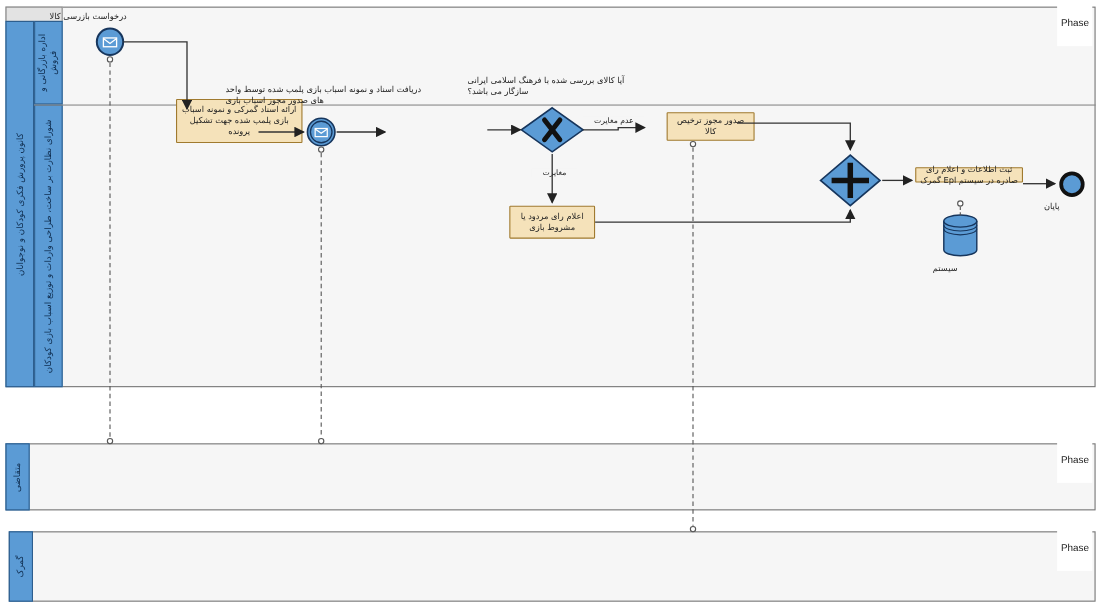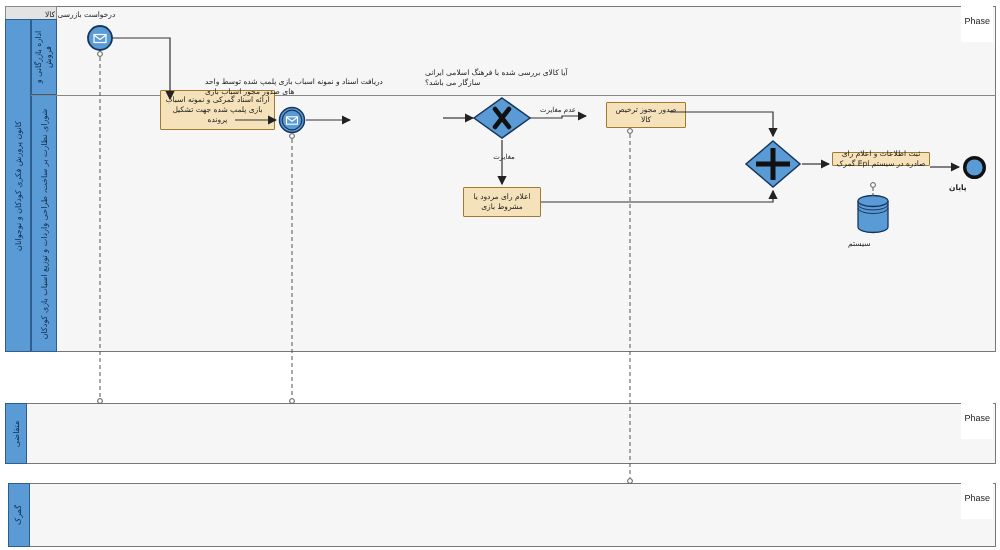--- a/index.html
+++ b/index.html
@@ -99,21 +99,21 @@
       <path d="M2,8 V34 a15,5.5 0 0 0 30,0 V8" fill="#5b9bd5" stroke="#17365d" stroke-width="1.3"></path>
       <ellipse cx="17" cy="8" rx="15" ry="5.5" fill="#5b9bd5" stroke="#17365d" stroke-width="1.3"></ellipse>
       <path d="M2,11.5 a15,5.5 0 0 0 30,0" fill="none" stroke="#17365d" stroke-width="1"></path>
       <path d="M2,15 a15,5.5 0 0 0 30,0" fill="none" stroke="#17365d" stroke-width="1"></path>
     </svg>
   </div>
 
   <div class="flabel" dir="rtl" style="left:45px;top:10px;width:110px;">درخواست بازرسی کالا</div>
   <div class="flabel" dir="rtl" style="left:425px;top:68px;width:150px;">آیا کالای بررسی شده با فرهنگ اسلامی ایرانی سازگار می باشد؟</div>
   <div class="flabel" dir="rtl" style="left:205px;top:77px;width:180px;">دریافت اسناد و نمونه اسباب بازی پلمپ شده توسط واحد های صدور مجوز اسباب بازی</div>
-  <div class="flabel" dir="rtl" style="left:949px;top:183px;width:50px;font-weight:bold;">پایان</div>
+  <div class="flabel" dir="rtl" style="left:949px;top:183px;width:50px;">پایان</div>
   <div class="flabel" dir="rtl" style="left:848px;top:239px;width:50px;">سیستم</div>
   <div class="elabel" dir="rtl" style="left:530px;top:106px;width:52px;">عدم مغایرت</div>
   <div class="elabel" dir="rtl" style="left:483px;top:153px;width:38px;">مغایرت</div>
 
   <svg id="connectors" width="1000" height="550">
     <defs>
       <marker id="arr" markerWidth="8" markerHeight="8" refX="7" refY="4" orient="auto">
         <path d="M0,0 L8,4 L0,8 z" fill="#222"></path>
       </marker>
     </defs>

